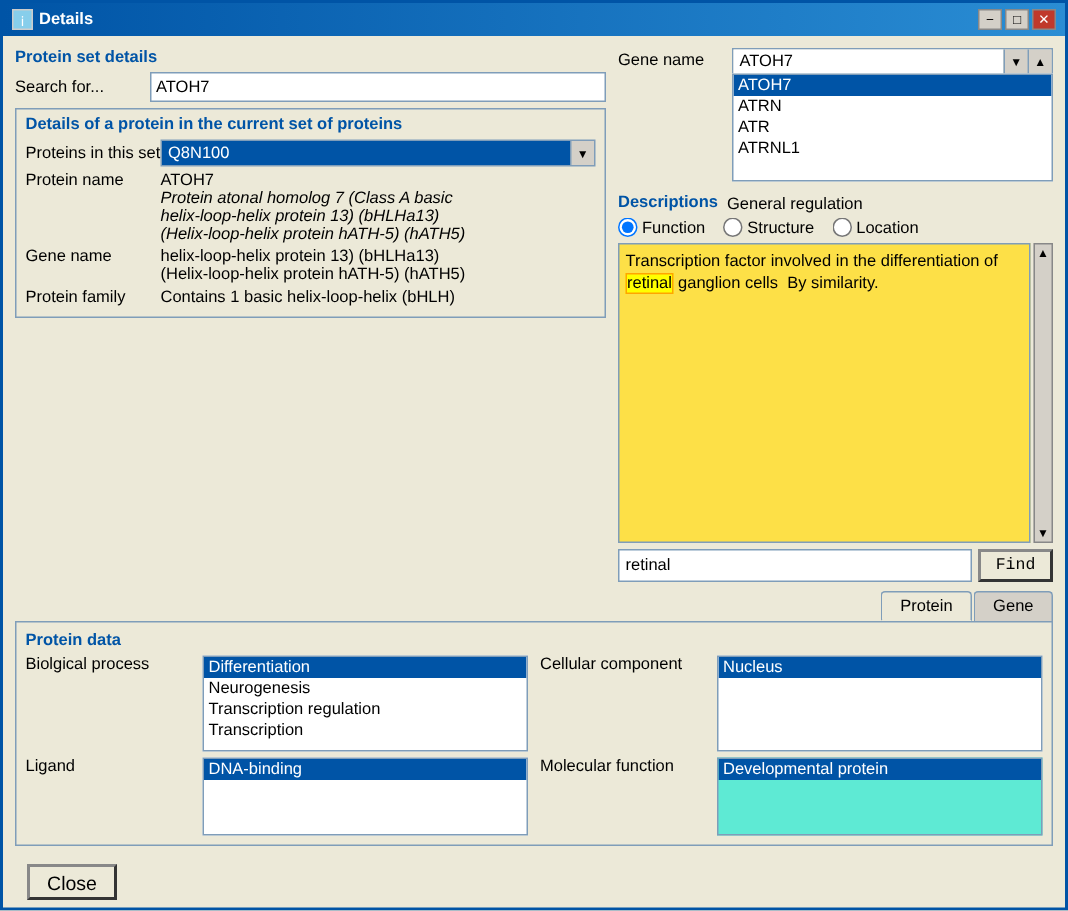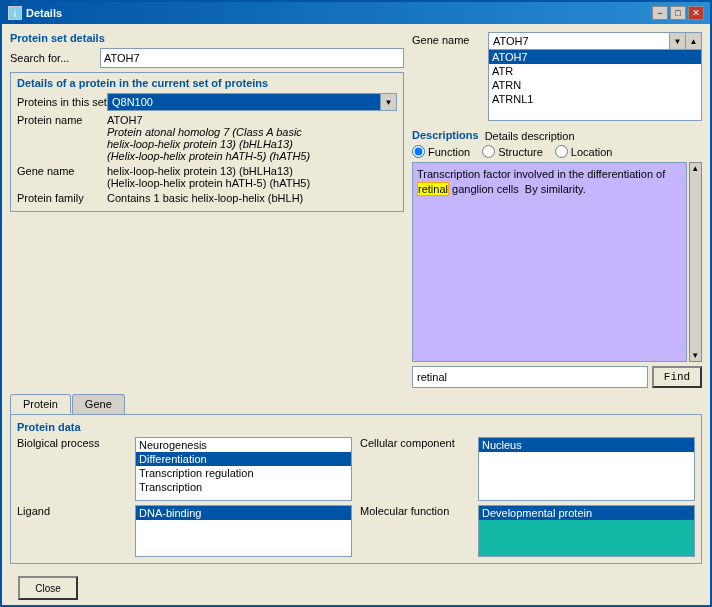--- a/index.html
+++ b/index.html
@@ -218,21 +218,21 @@
       display: flex;
       align-items: center;
       gap: 3px;
       font-size: 11px;
     }
 
     .desc-text-box {
       width: 100%;
       height: 200px;
       border: 1px solid #7f9db9;
-      background: #c4b5fd;
+      background: #fde047;
       padding: 4px;
       font-size: 11px;
       overflow-y: scroll;
       resize: none;
       line-height: 1.4;
     }
 
     .highlight {
       background: #ffff00;
       border: 1px solid orange;
@@ -265,20 +265,21 @@
 
     .tabs-area {
       display: flex;
       flex-direction: column;
       flex: 1;
     }
 
     .tab-bar {
       display: flex;
       gap: 1px;
+      justify-content: flex-end;
     }
 
     .tab {
       padding: 3px 12px;
       border: 1px solid #7f9db9;
       border-bottom: none;
       background: #d4d0c8;
       cursor: pointer;
       font-size: 11px;
       border-radius: 3px 3px 0 0;
@@ -326,21 +327,21 @@
       display: flex;
       align-items: center;
     }
 
     .close-btn-main {
       width: 60px;
       height: 24px;
       background: #ece9d8;
       border: 2px outset #888;
       cursor: pointer;
-      font-size: 10px;
+      font-size: 13px;
     }
   </style>
 </head>
 <body>
 
 <div class="window">
 
   <div class="title-bar">
     <div class="title-bar-left">
       <div class="title-icon">ℹ</div>
@@ -400,31 +401,31 @@
         <div class="gene-name-row">
           <span class="gene-name-label">Gene name</span>
           <div style="flex:1; display:flex; flex-direction:column;">
             <div style="display:flex; border:1px solid #7f9db9; border-bottom:none;">
               <span style="flex:1; padding:2px 4px; font-size:11px; background:white; color:#000;">ATOH7</span>
               <span style="width:16px; background:#d4d0c8; border-left:1px solid #7f9db9; display:flex; align-items:center; justify-content:center; font-size:8px; cursor:pointer;">▼</span>
               <span style="width:16px; background:#d4d0c8; border-left:1px solid #7f9db9; display:flex; align-items:center; justify-content:center; font-size:8px; cursor:pointer;">▲</span>
             </div>
             <div class="gene-list-box">
               <div class="gene-list-item selected">ATOH7</div>
+              <div class="gene-list-item">ATRN</div>
               <div class="gene-list-item">ATR</div>
-              <div class="gene-list-item">ATRN</div>
               <div class="gene-list-item">ATRNL1</div>
             </div>
           </div>
         </div>
 
         <div class="descriptions-area">
           <div style="display:flex; align-items:center; gap:6px; margin-bottom:2px;">
             <span class="desc-header">Descriptions</span>
-            <span style="font-size:11px;">Details description</span>
+            <span style="font-size:11px;">General regulation</span>
           </div>
           <div class="radio-row">
             <label class="radio-item">
               <input type="radio" name="desc-type" checked="" style="">
               <span>Function</span>
             </label>
             <label class="radio-item">
               <input type="radio" name="desc-type" style="">
               <span>Structure</span>
             </label>
@@ -454,38 +455,38 @@
       <div class="tab-bar">
         <div class="tab active">Protein</div>
         <div class="tab">Gene</div>
       </div>
       <div class="tab-content">
         <div class="protein-data-header">Protein data</div>
         <div style="display:grid; grid-template-columns: auto 1fr auto 1fr; gap:4px 8px; align-items:start;">
 
           <span class="data-label">Biolgical process</span>
           <div style="border:1px solid #7f9db9; background:white; height:64px; overflow-y:auto;">
+            <div class="list-item selected">Differentiation</div>
             <div class="list-item">Neurogenesis</div>
-            <div class="list-item selected">Differentiation</div>
             <div class="list-item">Transcription regulation</div>
             <div class="list-item">Transcription</div>
           </div>
 
           <span class="data-label">Cellular component</span>
           <div style="border:1px solid #7f9db9; background:white; height:64px; overflow-y:auto;">
             <div class="list-item selected">Nucleus</div>
           </div>
 
           <span class="data-label">Ligand</span>
           <div style="border:1px solid #7f9db9; background:white; height:52px; overflow-y:auto;">
             <div class="list-item selected">DNA-binding</div>
           </div>
 
           <span class="data-label">Molecular function</span>
-          <div style="border:1px solid #7f9db9; background:#14b8a6; height:52px; overflow-y:auto;">
+          <div style="border:1px solid #7f9db9; background:#5eead4; height:52px; overflow-y:auto;">
             <div class="list-item selected">Developmental protein</div>
           </div>
         </div>
       </div>
     </div>
 
     <div class="bottom-bar">
       <button class="close-btn-main">Close</button>
     </div>
   </div>

